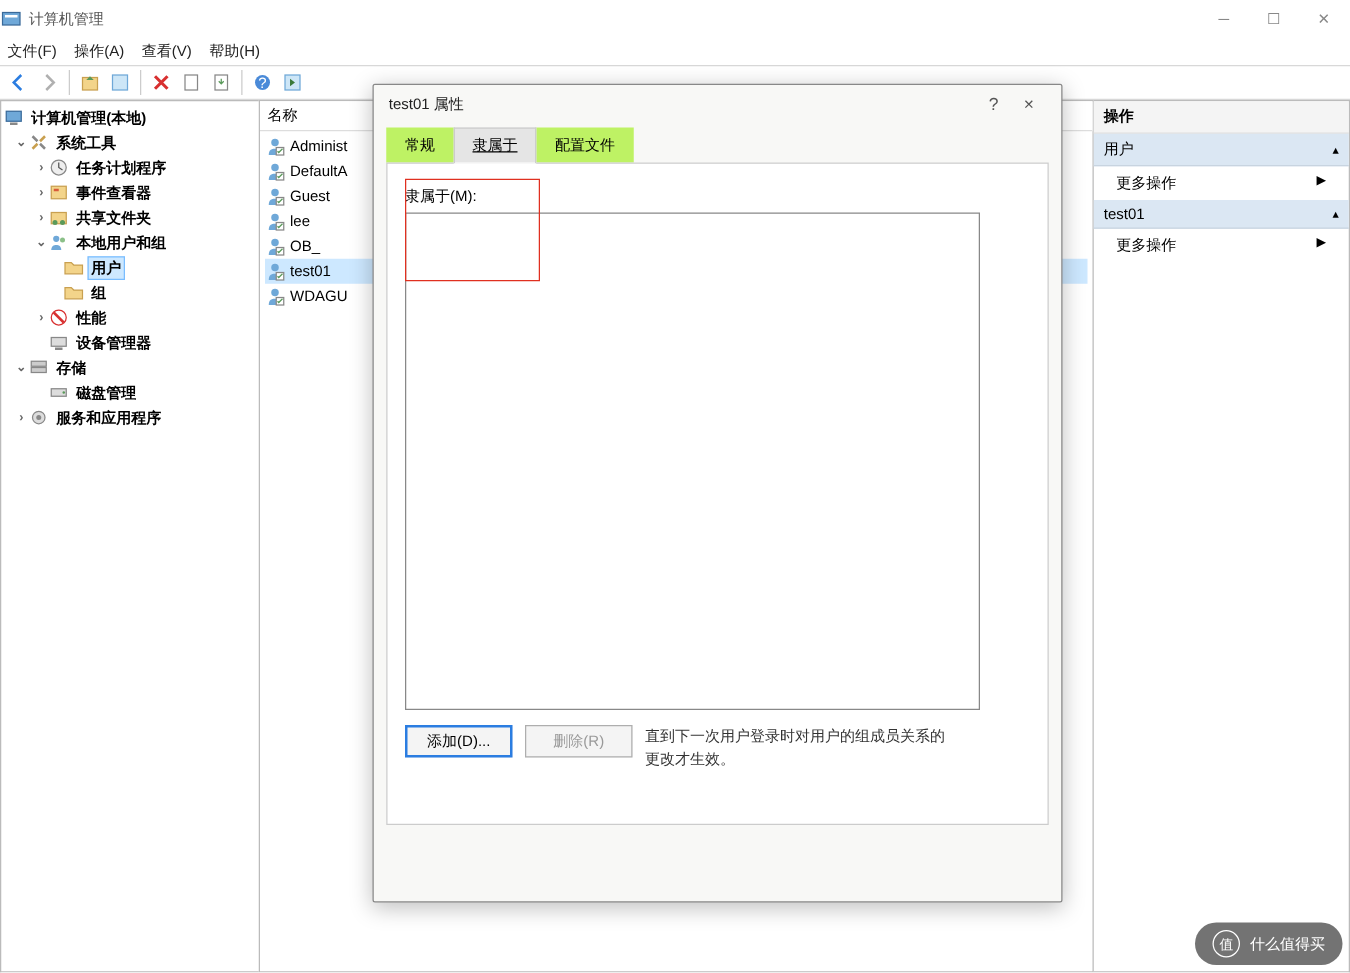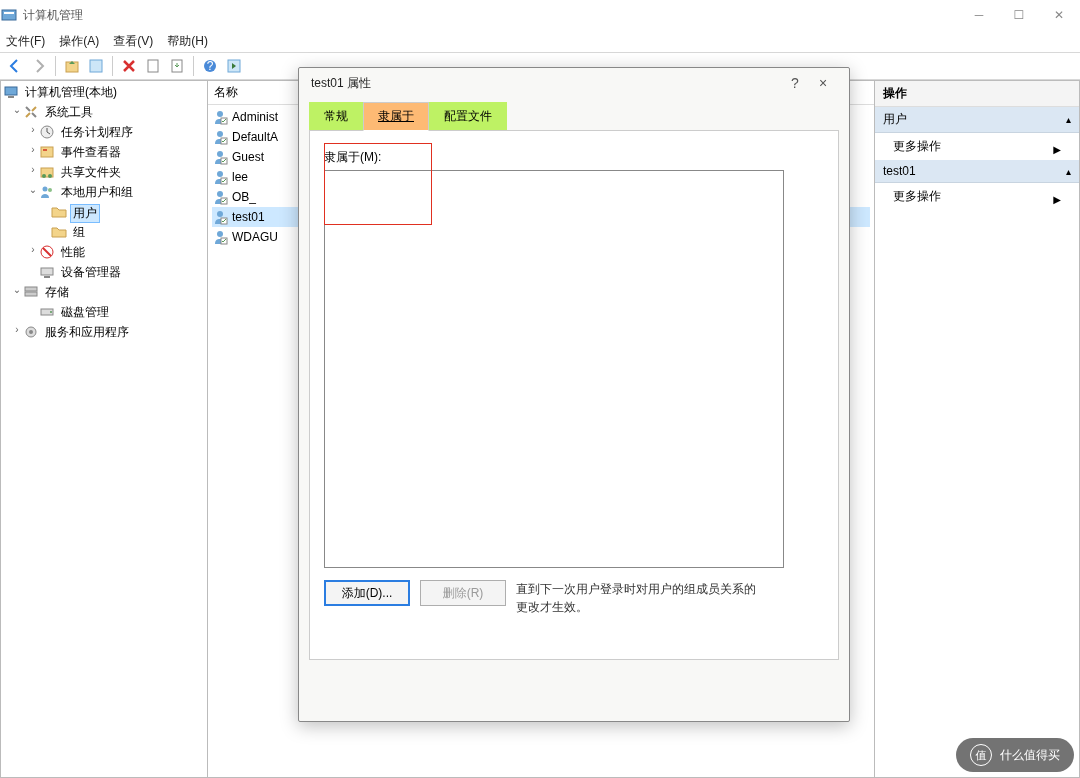--- a/index.html
+++ b/index.html
@@ -15,47 +15,47 @@
 .menubar span { cursor: default; }
 
 .toolbar { height: 28px; border-top: 1px solid #d8d8d8; border-bottom: 1px solid #d8d8d8; display: flex; align-items: center; padding: 0 4px; gap: 2px; }
 .tool { width: 22px; height: 22px; display: flex; align-items: center; justify-content: center; }
 .tool svg, .tool div { width: 16px; height: 16px; }
 .tool-sep { width: 1px; height: 20px; background: #ccc; margin: 0 3px; }
 
 .content { display: flex; height: 698px; }
 .tree-pane { width: 207px; border: 1px solid #bbb; border-right: none; margin-left: 0; overflow: auto; }
 .tree { padding: 3px 0; }
-.tree-row { display: flex; align-items: flex-start; height: 20px; white-space: nowrap; }
+.tree-row { display: flex; align-items: center; height: 20px; white-space: nowrap; font-weight: bold; }
 .exp { width: 12px; text-align: center; color: #666; font-size: 10px; cursor: default; }
 .node-icon { width: 16px; height: 16px; margin-right: 3px; flex-shrink: 0; }
 .tree-row.selected .label-span { background: #cde8ff; border: 1px solid #7abdff; padding: 0 2px; }
 .label-span { padding: 0 3px; }
 
 .list-pane { width: 668px; border: 1px solid #bbb; }
 .list-header { background: #fff; border-bottom: 1px solid #ddd; padding: 3px 6px; font-weight: normal; }
 .list-body { padding: 2px 4px; }
 .list-row { display: flex; align-items: center; height: 20px; gap: 4px; }
 .list-row.selected { background: #cde8ff; }
 .user-icon { width: 16px; height: 16px; flex-shrink: 0; }
 
 .actions-pane { flex: 1; border: 1px solid #bbb; border-left: none; }
 .actions-header { background: #f4f4f4; padding: 4px 8px; border-bottom: 1px solid #ddd; font-weight: bold; }
 .action-group-hdr { background: #dbe7f3; padding: 4px 8px; display: flex; justify-content: space-between; align-items: center; border-bottom: 1px solid #c8d4e0; }
-.action-item { padding: 5px 18px; display: flex; justify-content: space-between; align-items: flex-end; }
+.action-item { padding: 5px 18px; display: flex; justify-content: space-between; align-items: flex-start; }
 .arrow-r { font-size: 10px; }
 
 
 .dialog { position: absolute; left: 298px; top: 67px; width: 552px; height: 655px; background: #f8f8f6; border: 1px solid #888; box-shadow: 0 4px 18px rgba(0,0,0,0.25); border-radius: 2px; }
 .dlg-title { height: 30px; display: flex; align-items: center; padding: 0 12px; }
 .dlg-title .t { flex: 1; color: #222; }
 .dlg-title .q, .dlg-title .x { width: 28px; text-align: center; font-size: 14px; color: #555; }
 .dlg-tabs { display: flex; padding: 4px 10px 0 10px; }
 .tab { padding: 5px 14px; background: #bef264; border: 1px solid transparent; }
-.tab.active { background: #fdba74; border: 1px solid #ccc; border-bottom: 1px solid #fff; position: relative; z-index: 2; text-decoration: underline; }
+.tab.active { background: #e5e5e5; border: 1px solid #ccc; border-bottom: 1px solid #fff; position: relative; z-index: 2; text-decoration: underline; }
 .dlg-body { background: #fff; margin: 0 10px; border: 1px solid #ccc; margin-top: -1px; padding: 18px 14px 14px 14px; height: 530px; position: relative; }
 .redbox { position: absolute; left: 14px; top: 12px; width: 108px; height: 82px; border: 1px solid #e03020; }
 .member-label { font-size: 12px; }
 .member-list { width: 460px; height: 398px; border: 1px solid #888; margin-top: 4px; background: #fff; }
 .dlg-btnrow1 { display: flex; gap: 10px; margin-top: 12px; align-items: flex-start; }
 .btn { min-width: 86px; height: 26px; border: 1px solid #aeaeae; background: #f4f4f4; display: inline-flex; align-items: center; justify-content: center; cursor: default; }
 .btn.focused { border: 2px solid #2b7de1; }
 .btn.disabled { color: #9a9a9a; }
 .note { font-size: 12px; color: #333; max-width: 240px; line-height: 1.5; }
 .dlg-footer { display: flex; justify-content: flex-end; gap: 10px; padding: 10px 12px; }

